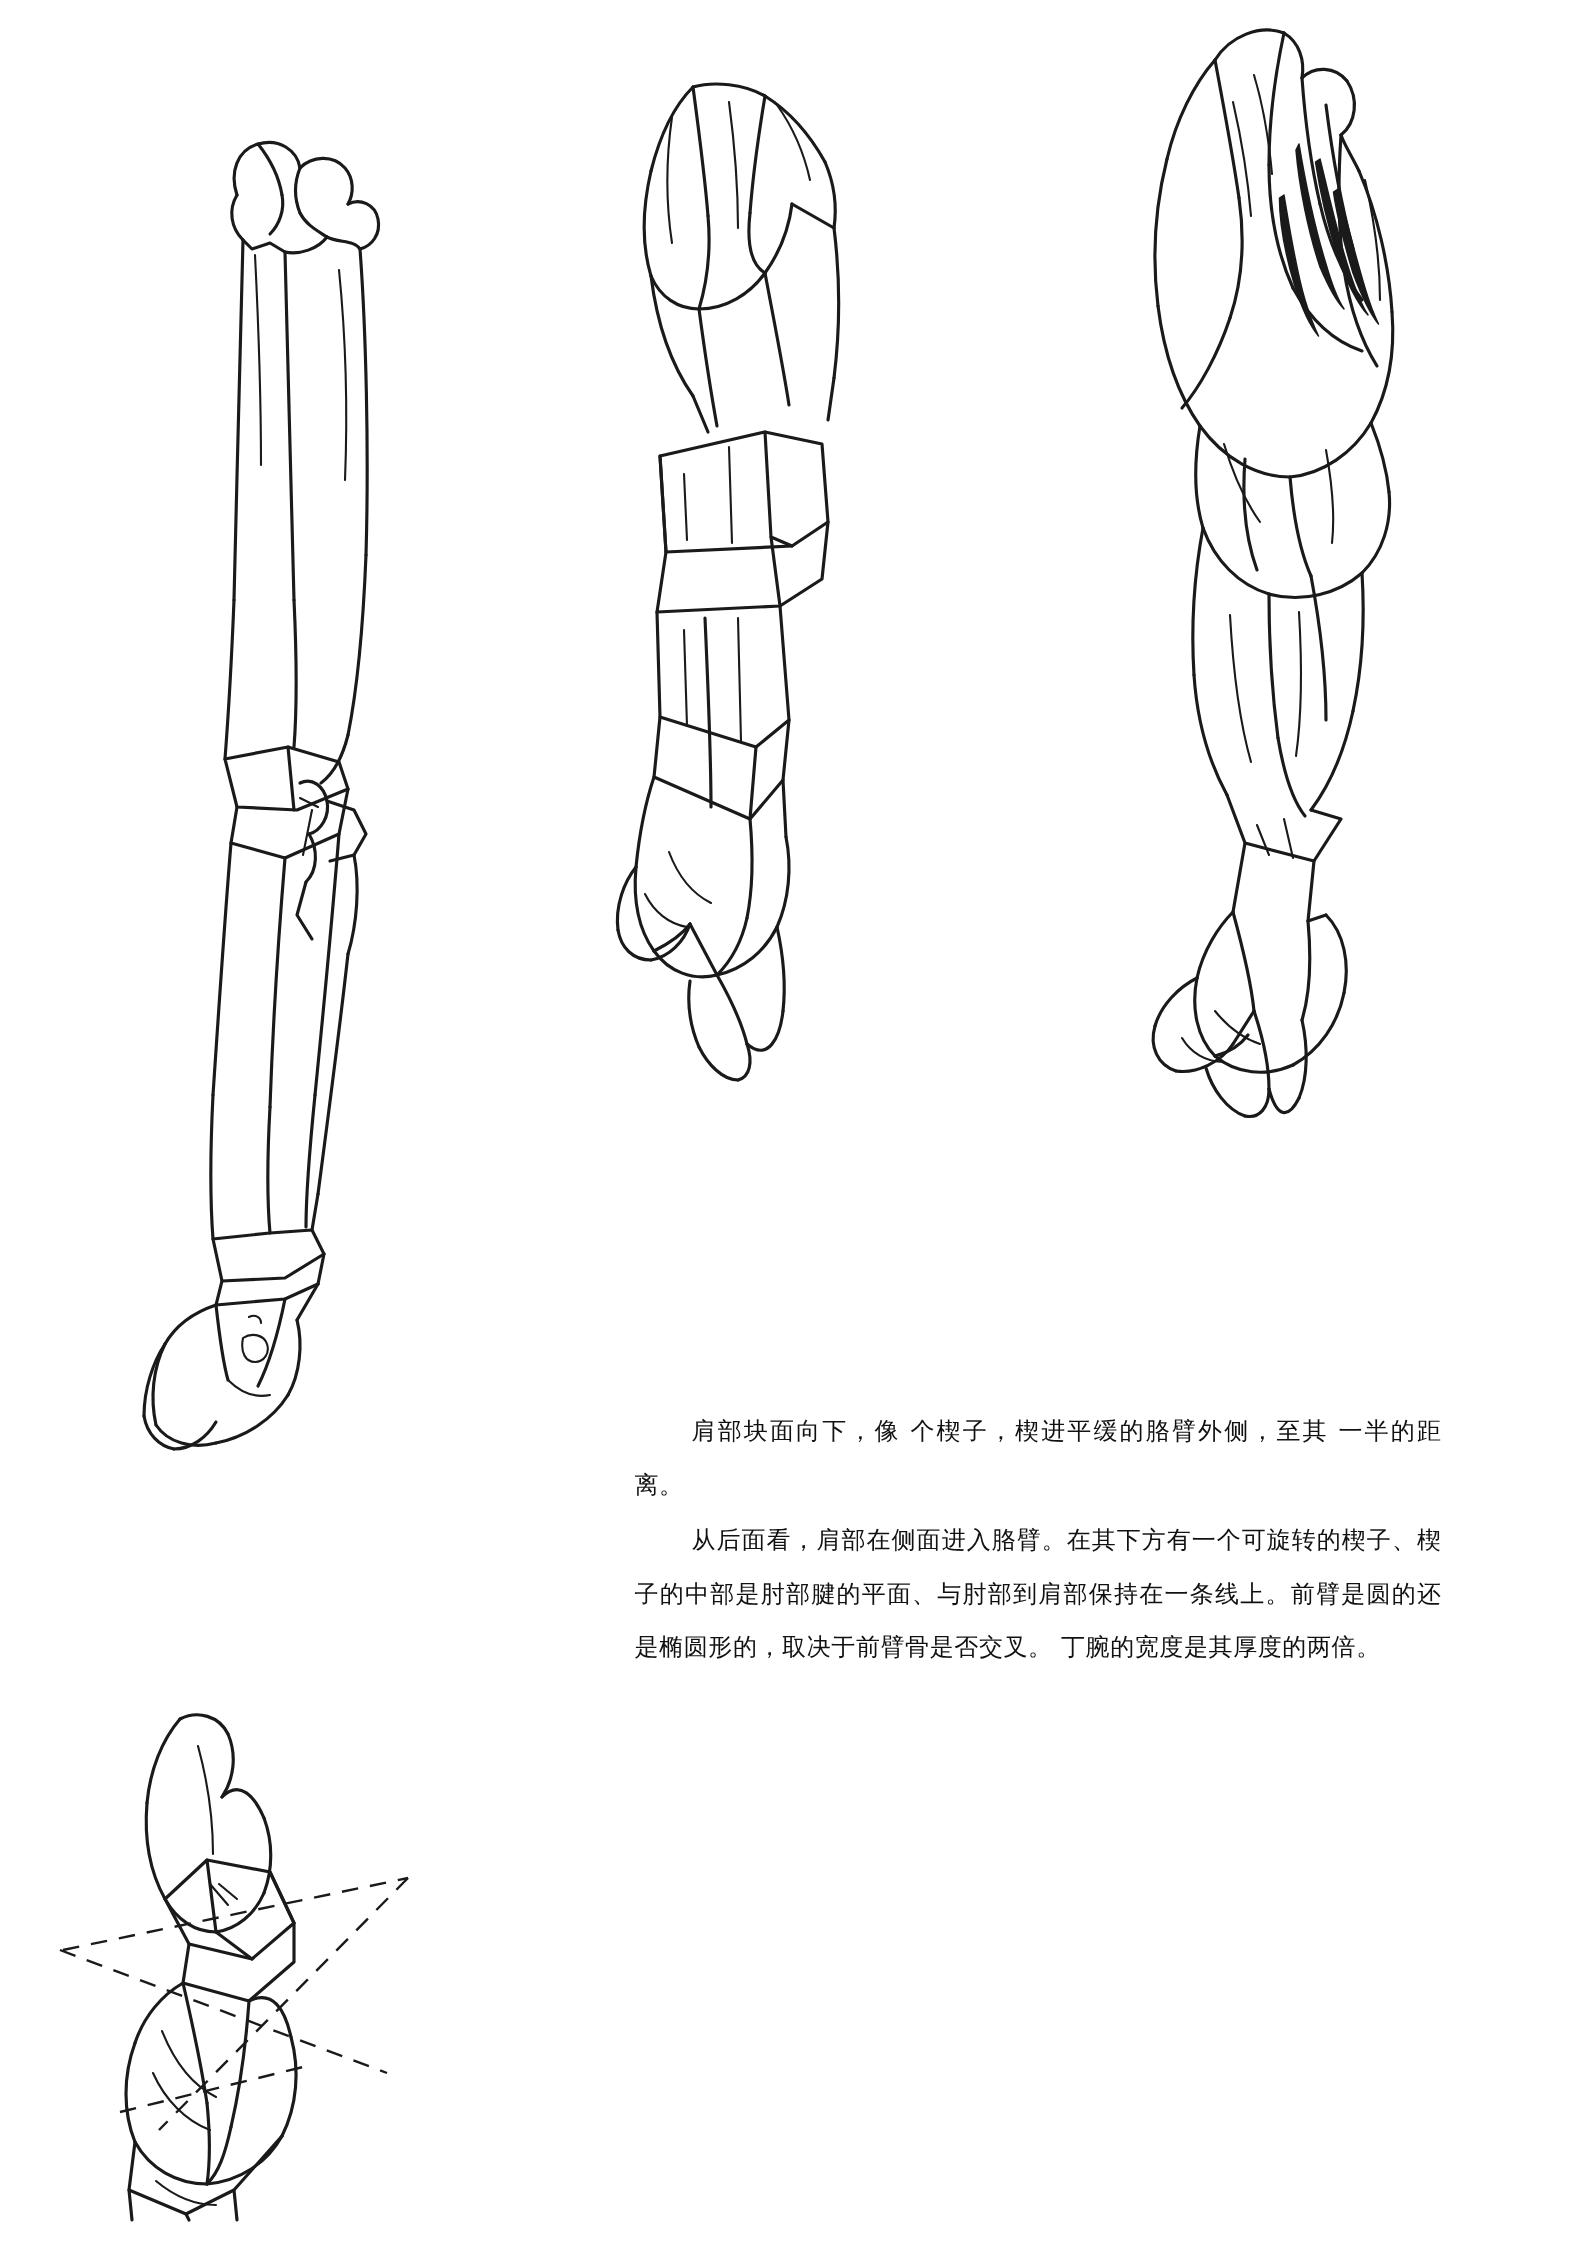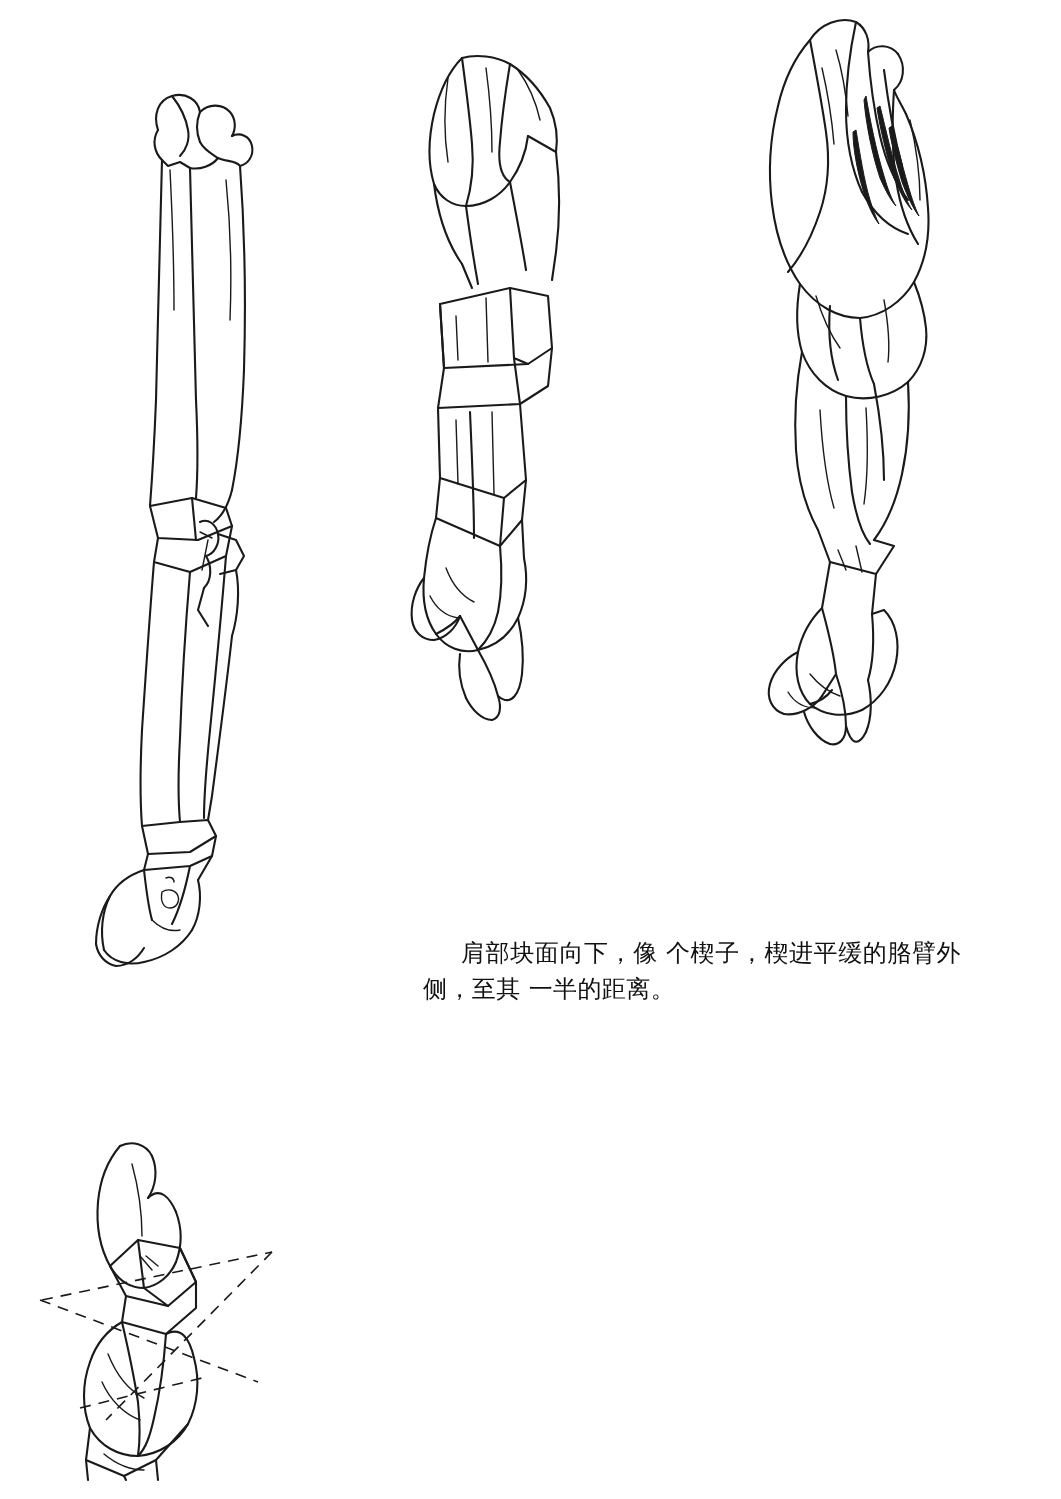--- a/index.html
+++ b/index.html
@@ -54,21 +54,21 @@
     stroke-linecap: butt;
   }
   .text-block {
     position: absolute;
     left: 423px;
     top: 936px;
     width: 538px;
   }
   .para {
     margin: 0 0 2px 0;
-    font-size: 24px;
+    font-size: 16px;
     line-height: 35.5px;
     color: #111111;
     text-indent: 38px;
     letter-spacing: 0.4px;
     text-align: justify;
     font-family: "DejaVu Serif", "Liberation Serif", serif;
   }
 </style>
 </head>
 <body>
@@ -360,15 +360,16 @@
         <path d="M126 126 L138 136"></path>
         <path d="M88 224 C96 244 108 260 124 268"></path>
         <path d="M82 252 C90 270 104 284 120 290"></path>
         <path d="M84 324 C96 334 110 340 124 340"></path>
       </g>
     </svg>
   </div>
 
   <div class="text-block">
     <p class="para">肩部块面向下，像  个楔子，楔进平缓的胳臂外侧，至其 一半的距离。</p>
+    <p class="para">从后面看，肩部在侧面进入胳臂。在其下方有一个可旋转的楔子、楔子的中部是肘部腱的平面、与肘部到肩部保持在一条线上。前臂是圆的还是椭圆形的，取决于前臂骨是否交叉。 丁腕的宽度是其厚度的两倍。</p>
   </div>
 
 </div>
 
 </body></html>

